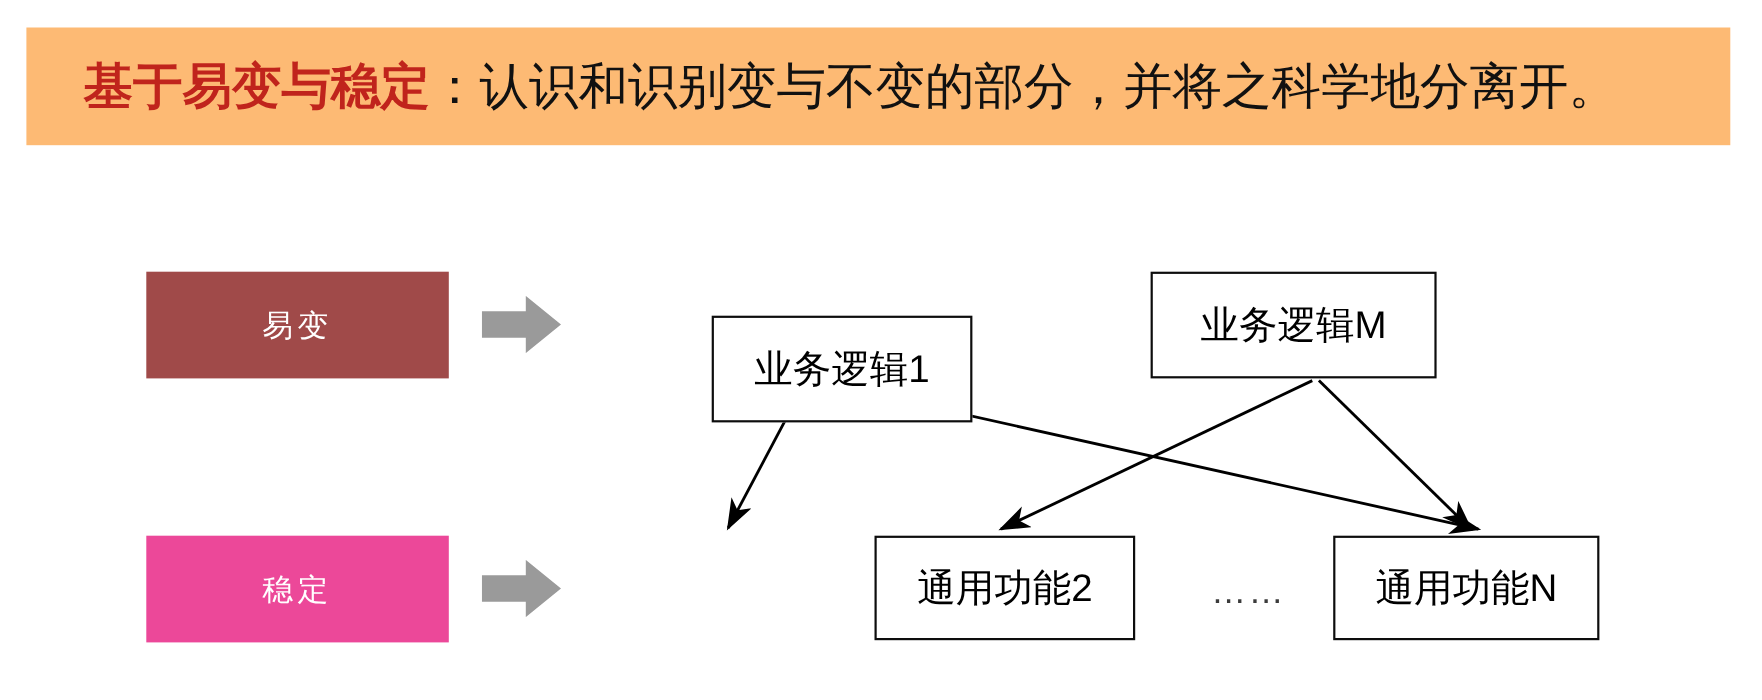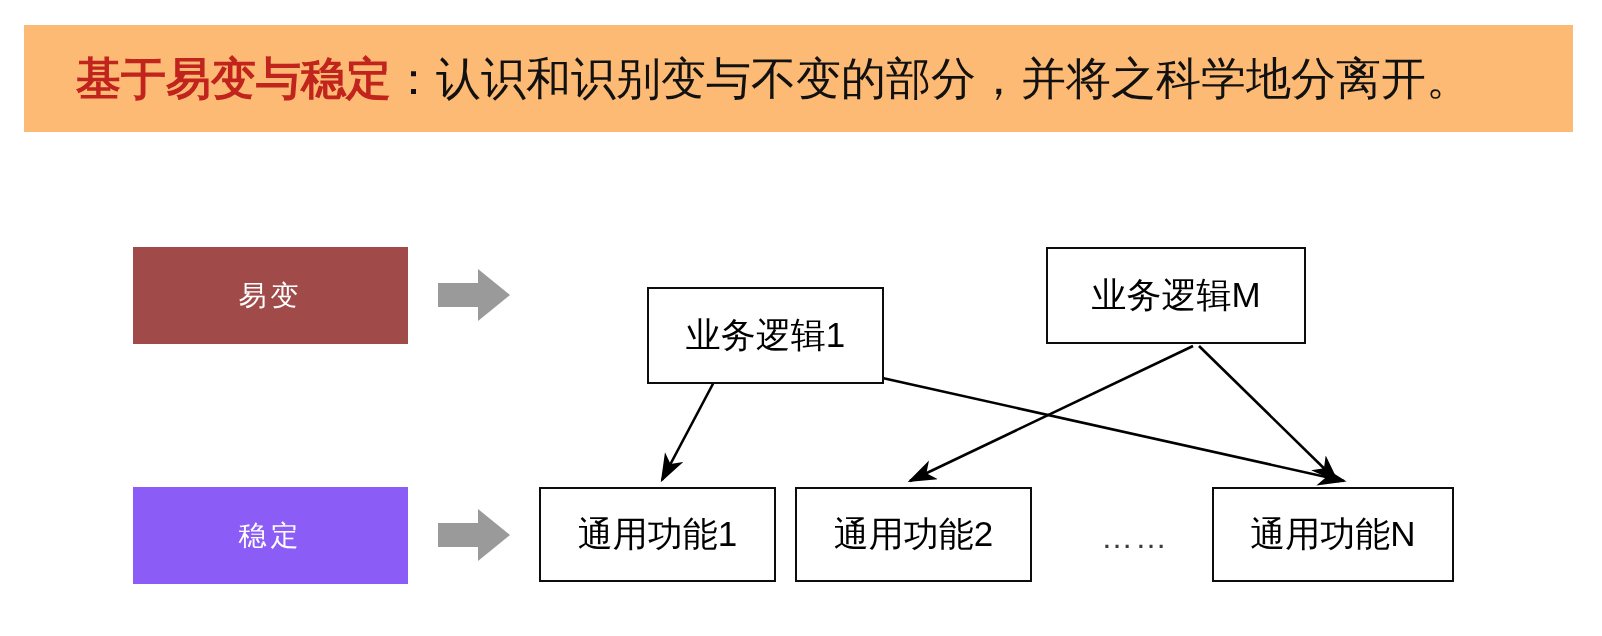--- a/index.html
+++ b/index.html
@@ -59,21 +59,21 @@
     letter-spacing: 4px;
   }
   #cat-volatile {
     left: 133px;
     top: 247px;
     background: #a04a49;
   }
   #cat-stable {
     left: 133px;
     top: 487px;
-    background: #8b5cf6;
+    background: #ec4899;
     justify-content: center;
   }
 
   
   .gray-arrow {
     position: absolute;
     width: 72px;
     height: 52px;
   }
   #gray-arrow-volatile { left: 438px; top: 269px; }
@@ -167,23 +167,20 @@
     <line x1="1199" y1="346" x2="1337" y2="481" stroke="#000000" stroke-width="2.6" marker-end="url(#arrowhead)"></line>
   </svg>
 
   <div class="node-box" id="node-biz-1">
     <span>业务逻辑1</span>
   </div>
   <div class="node-box" id="node-biz-m">
     <span>业务逻辑M</span>
   </div>
 
-  <div class="node-box" id="node-fn-1">
-    <span>通用功能1</span>
-  </div>
   <div class="node-box" id="node-fn-2">
     <span>通用功能2</span>
   </div>
   <div id="ellipsis">……</div>
   <div class="node-box" id="node-fn-n">
     <span>通用功能N</span>
   </div>
 
 </div>
 

